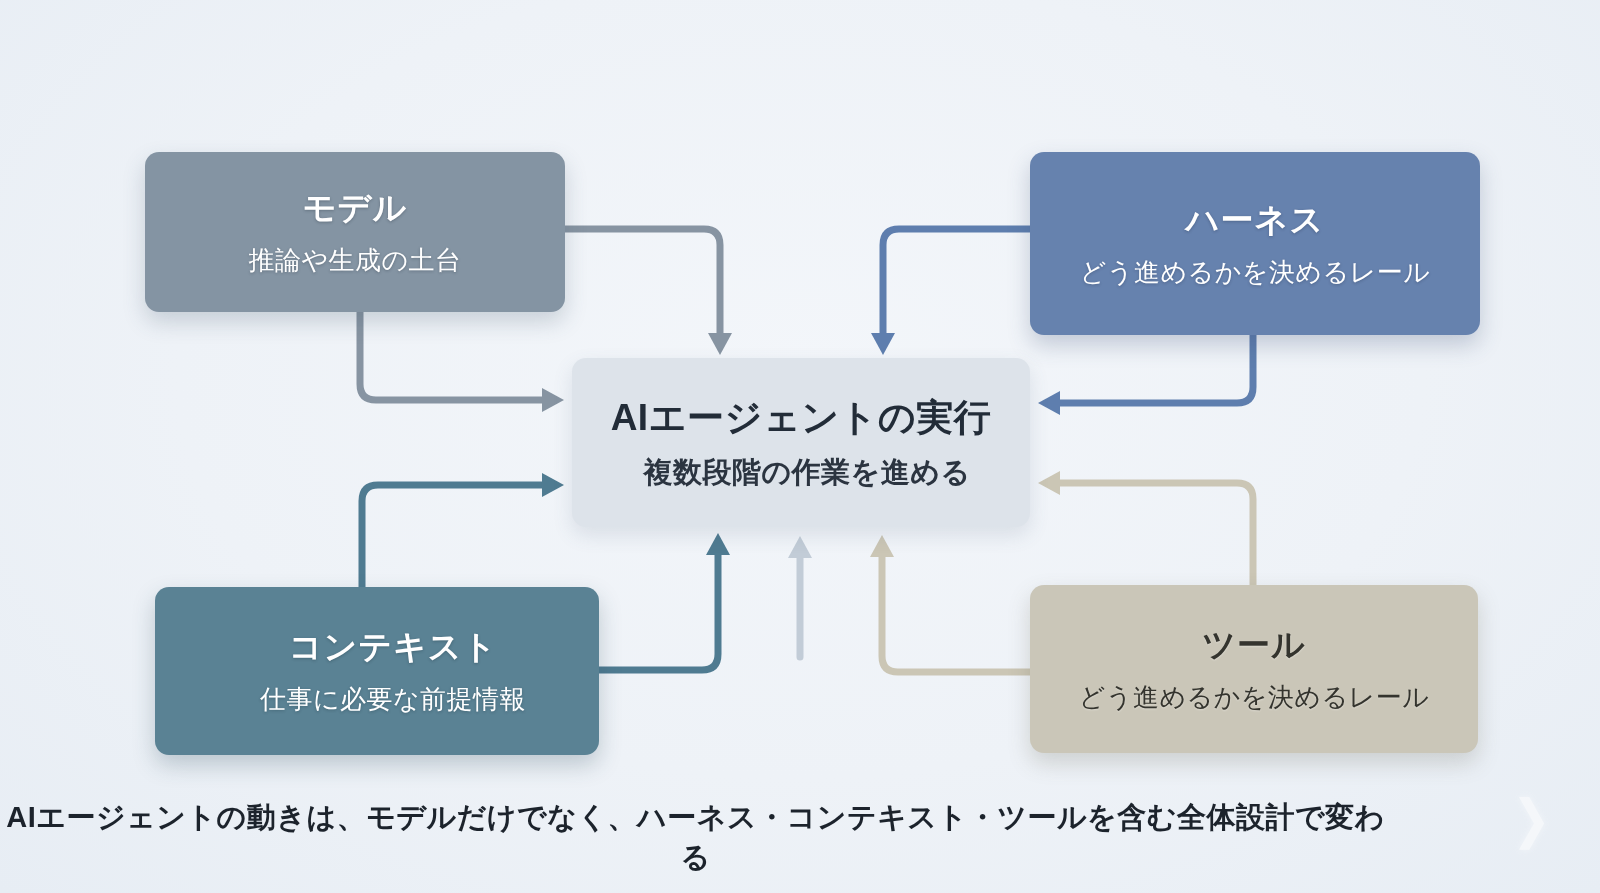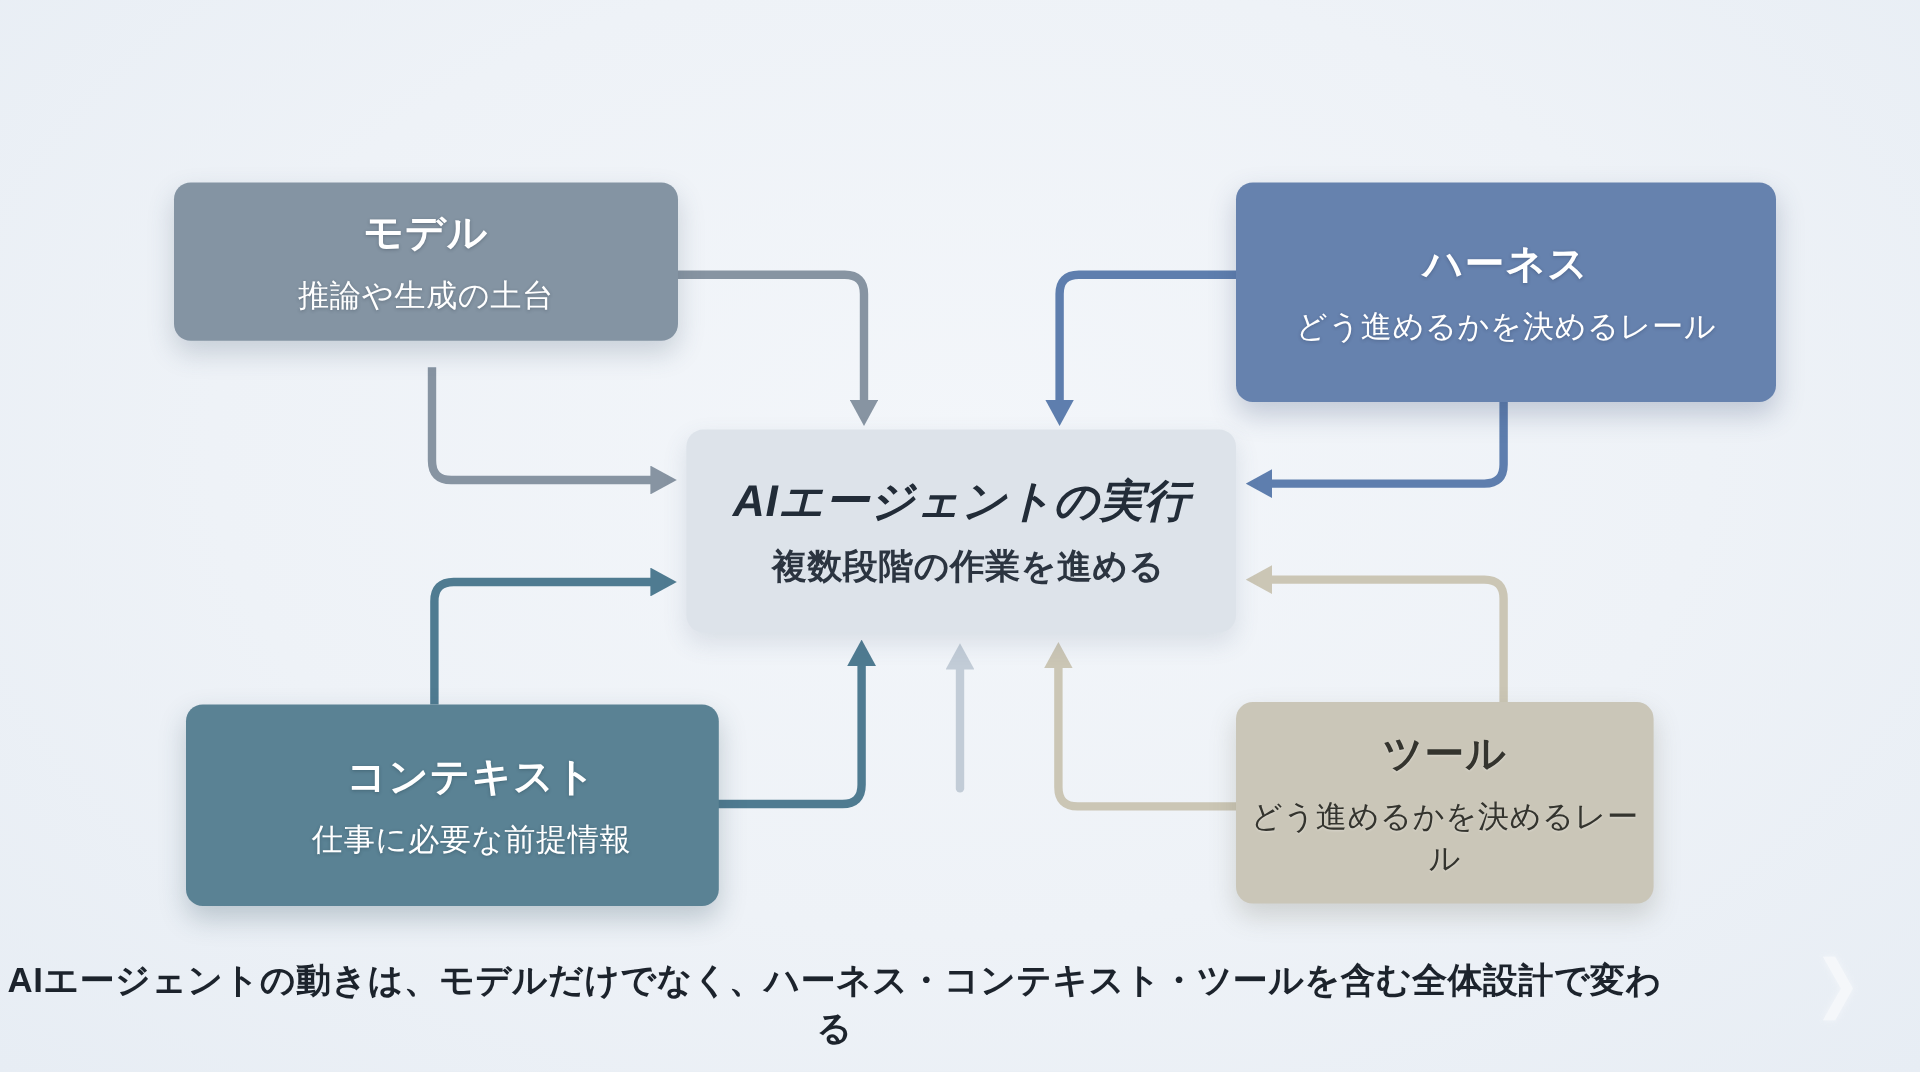--- a/index.html
+++ b/index.html
@@ -25,21 +25,21 @@
   .node::before{
     content:"";
     position:absolute;inset:0;
     border-radius:14px;
     z-index:-1;
   }
   .node-title{font-size:33px;font-weight:700;letter-spacing:1px;}
   .node-subtitle{font-size:26px;font-weight:500;letter-spacing:0.5px;}
 
   .node-model{
-    left:145px;top:152px;width:420px;height:132px;
+    left:145px;top:152px;width:420px;height:160px;
     background:#8494a3;color:#fff;
     box-shadow:0 10px 22px rgba(60,80,105,.22);
     text-shadow:0 1px 3px rgba(25,35,50,.30);
   }
   .node-model::before{background:#9da8b2;transform:translate(6px,-8px);}
 
   .node-harness{
     left:1030px;top:152px;width:450px;height:183px;
     background:#6682ae;color:#fff;
     box-shadow:0 10px 22px rgba(55,75,115,.25);
@@ -50,35 +50,35 @@
   .node-context{
     left:155px;top:587px;width:412px;height:168px;
     background:#5a8294;color:#fff;
     box-shadow:0 10px 22px rgba(45,75,90,.25);
     text-shadow:0 1px 3px rgba(20,40,50,.30);
     padding-left:32px;
   }
   .node-context::before{background:#83a2b0;transform:translate(-8px,6px);}
 
   .node-tool{
-    left:1030px;top:585px;width:348px;height:168px;
+    left:1030px;top:585px;width:448px;height:168px;
     background:#cac6b8;color:#34342e;
     box-shadow:0 10px 22px rgba(90,90,75,.22);
     text-shadow:0 1px 2px rgba(255,255,255,.35);
   }
   .node-tool::before{background:#dad6c9;transform:translate(2px,-7px);}
 
   .node-center{
     left:572px;top:358px;width:458px;height:169px;
     background:#dde3ea;color:#222c38;
     box-shadow:0 8px 20px rgba(70,90,120,.14);
     gap:10px;
   }
   .node-center::before{background:#e6ebf1;transform:translate(0,-5px);}
-  .node-center .node-title{font-size:37px;font-weight:800;letter-spacing:0.5px;font-style:italic;}
+  .node-center .node-title{font-size:37px;font-weight:800;letter-spacing:0.5px;}
   .node-center .node-subtitle{font-size:29px;font-weight:600;color:#2b3440;margin-left:12px;}
 
   .caption{
     position:absolute;left:0;top:798px;width:1391px;
     text-align:center;
     font-size:29px;font-weight:600;
     color:#1c232c;
     letter-spacing:0.5px;
   }
 

